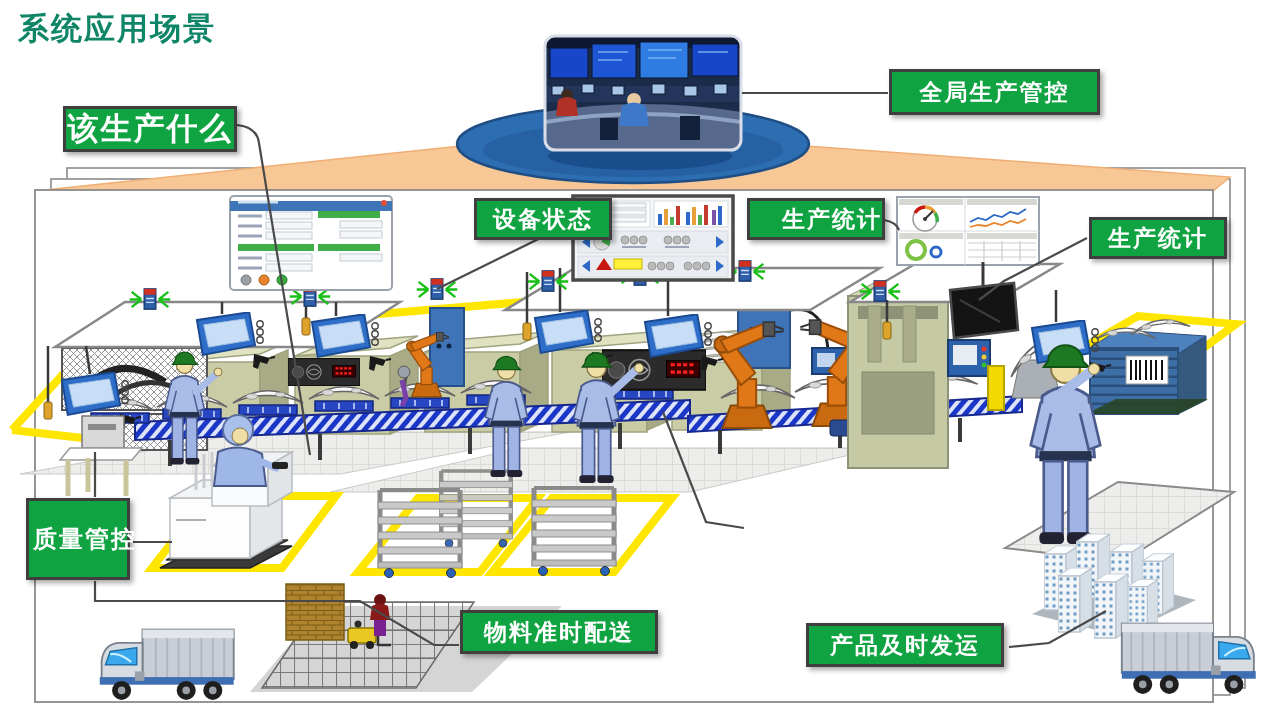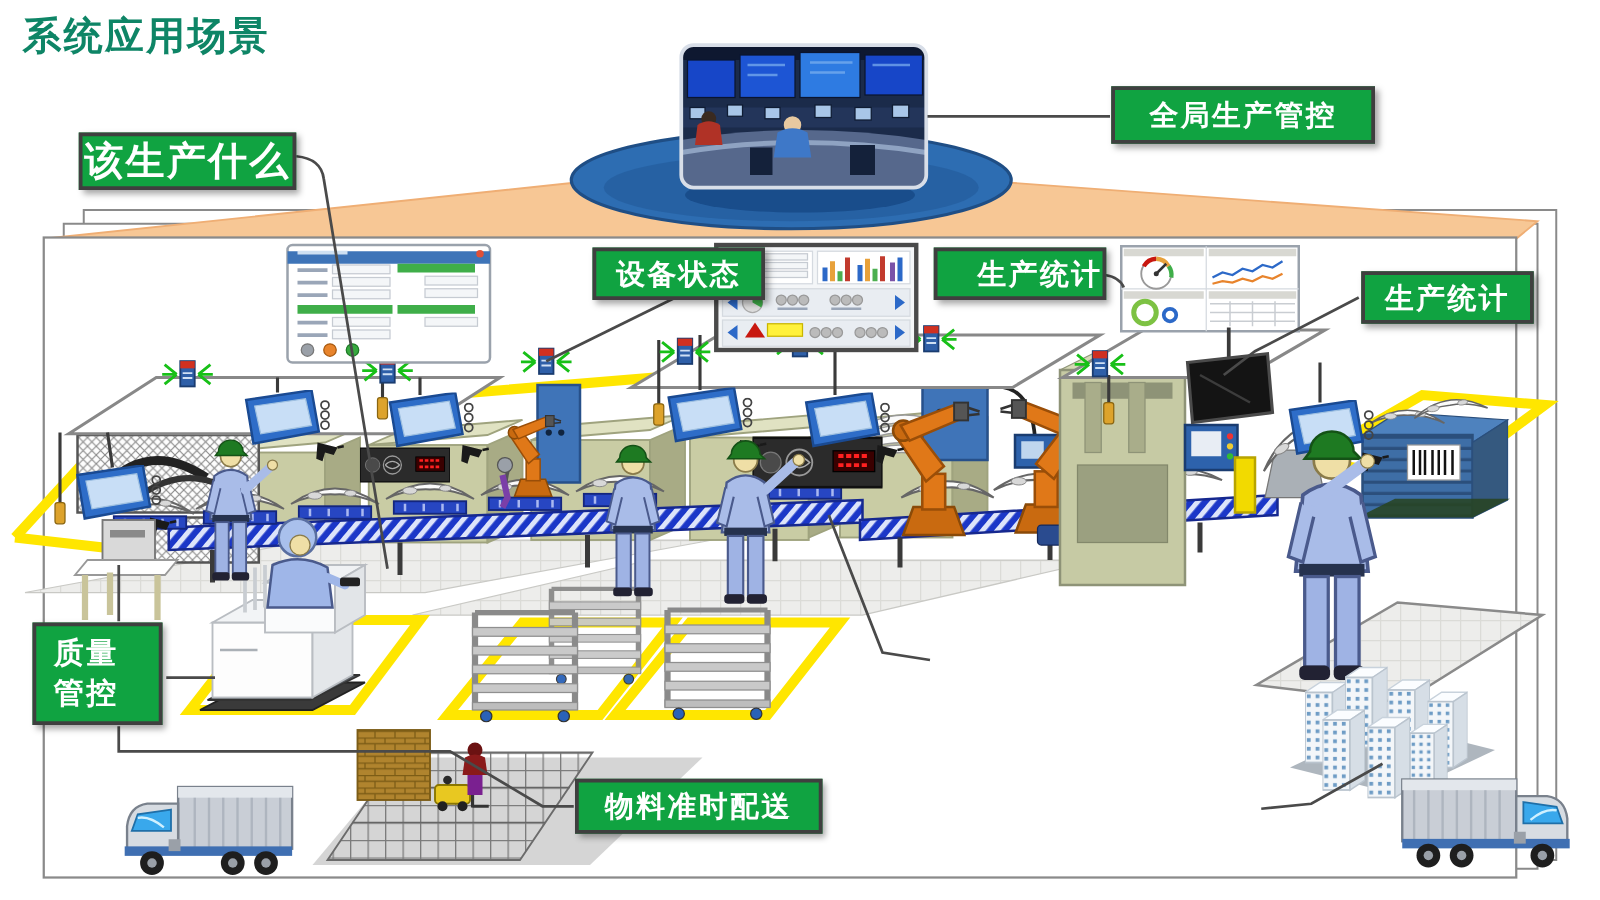--- a/index.html
+++ b/index.html
@@ -11,24 +11,24 @@
   .callout{position:absolute;display:flex;align-items:center;justify-content:center;
            background:#10A341;border:3px solid #3F3F3F;color:#fff;font-weight:bold;
            font-size:23px;letter-spacing:2px;box-sizing:border-box;
            box-shadow:3px 3px 5px rgba(0,0,0,.35);white-space:nowrap;}
   .co-what{left:63px;top:106px;width:174px;height:46px;font-size:31px;}
   .co-global{left:889px;top:69px;width:211px;height:46px;}
   .co-equip{left:427px;top:198px;width:138px;height:42px;margin-left:47px;}
   .co-stats{left:747px;top:198px;width:138px;height:42px;justify-content:flex-end;}
   .co-process{left:1089px;top:217px;width:138px;height:42px;}
   .co-quality{left:26px;top:498px;width:104px;height:82px;font-size:24px;
-              flex-direction:column;align-items:flex-start;justify-content:center;
+              flex-direction:row;align-items:center;justify-content:center;
               padding-left:14px;line-height:1.35;}
   .co-error{left:745px;top:508px;width:198px;height:42px;}
-  .co-material{left:460px;top:623px;width:198px;height:44px;}
+  .co-material{left:460px;top:610px;width:198px;height:44px;}
   .co-ship{left:806px;top:623px;width:198px;height:44px;}
 </style>
 </head>
 <body>
 
 <div class="stage">
 
 <svg class="scene-svg" viewBox="0 0 1280 720">
 <defs>
   <pattern id="conv" width="9" height="9" patternUnits="userSpaceOnUse" patternTransform="rotate(40)">
@@ -628,14 +628,17 @@
 <div class="callout co-process">
   <span>生产统计</span>
 </div>
 <div class="callout co-quality">
   <span>质量</span>
   <span>管控</span>
 </div>
 <div class="callout co-material">
   <span>物料准时配送</span>
 </div>
+<div class="callout co-ship">
+  <span>产品及时发运</span>
+</div>
 
 </div>
 
 </body></html>

